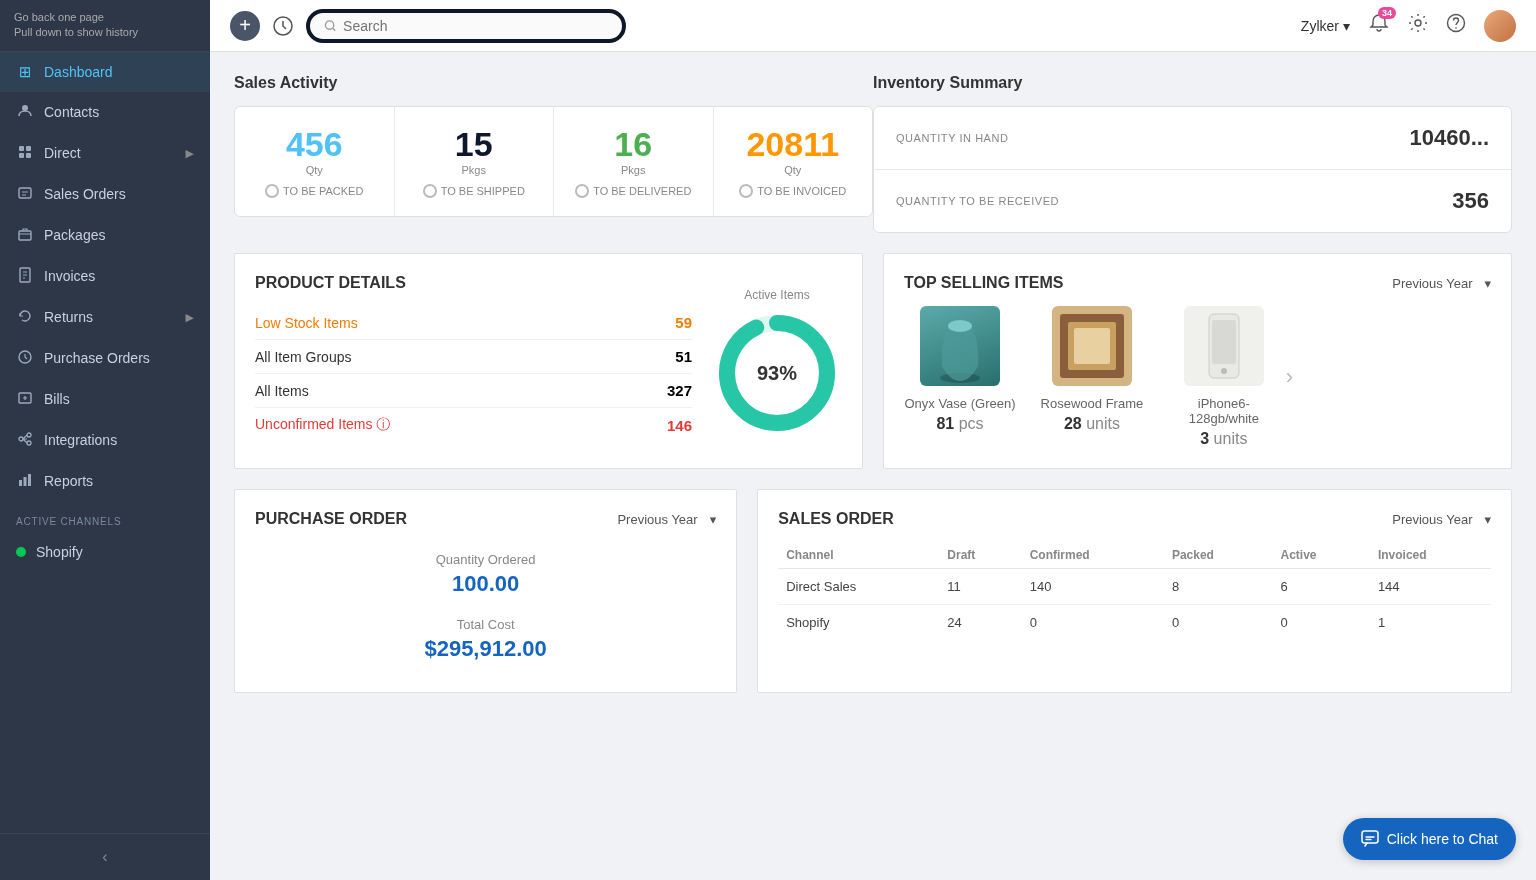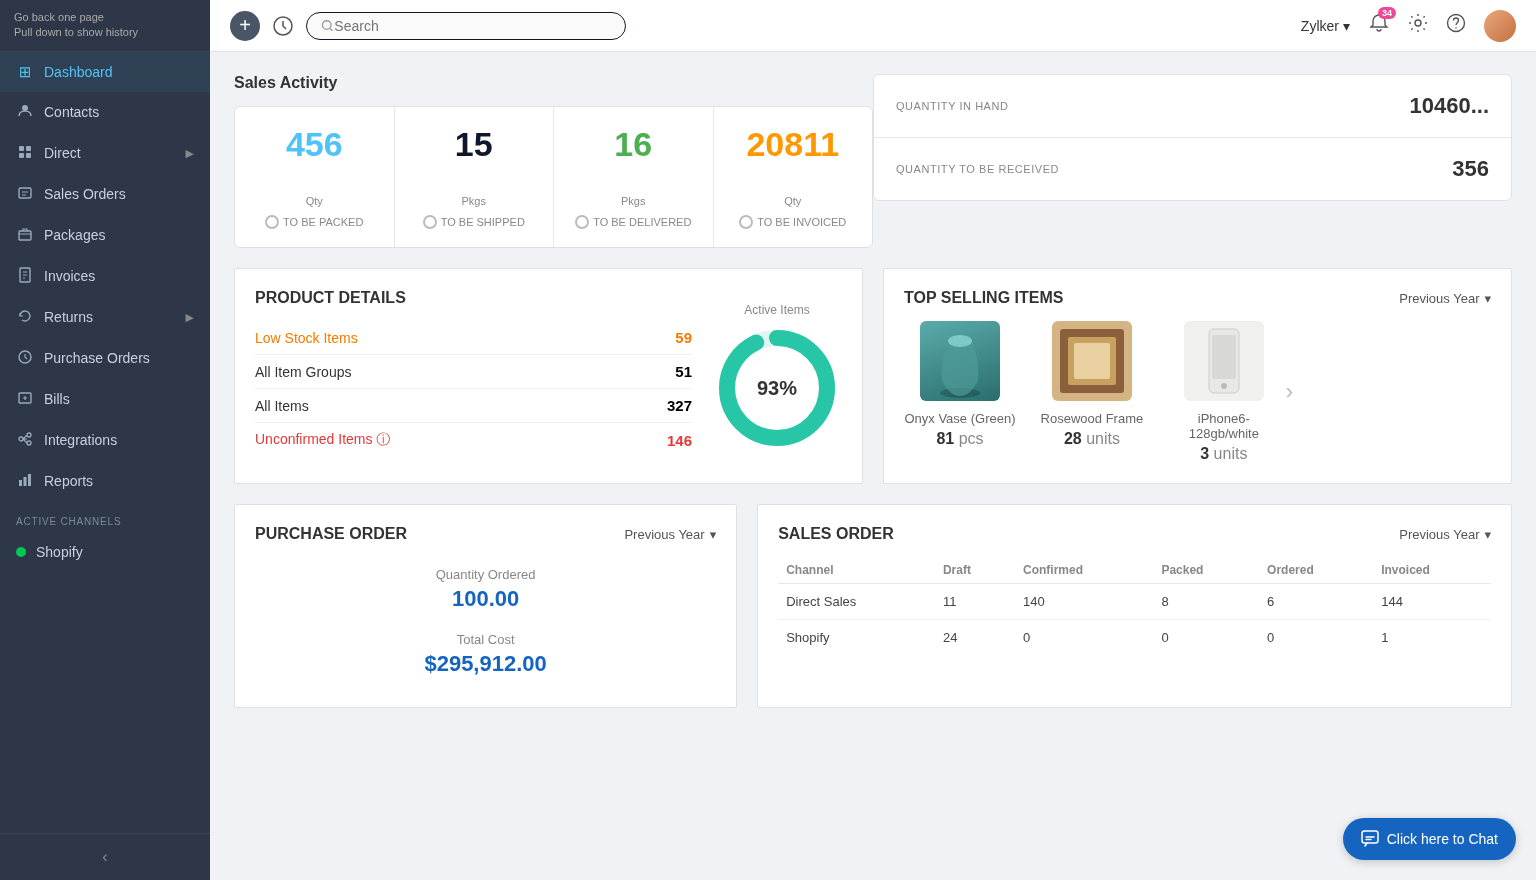--- a/index.html
+++ b/index.html
@@ -86,23 +86,24 @@
       background: none; border: none;
       color: #666; font-size: 18px;
       cursor: pointer;
       display: flex; align-items: center;
     }
     .topbar-search {
       flex: 1;
       max-width: 320px;
       display: flex;
       align-items: center;
-      border: 1px solid #0f172a;
+      border: 4px solid #0f172a;
       border-radius: 20px;
       padding: 5px 14px;
+      gap: 6px;
       background: #fafafa;
     }
     .topbar-search input {
       border: none; background: none; outline: none;
       font-size: 14px; color: #333; width: 100%;
     }
     .topbar-right {
       margin-left: auto;
       display: flex;
       align-items: center;
@@ -140,21 +141,21 @@
     .section-title { font-size: 16px; font-weight: 600; color: #333; margin-bottom: 14px; }
     .sales-cards { display: flex; gap: 0; border: 1px solid #e0e0e0; border-radius: 6px; background: #fff; overflow: hidden; }
     .sales-card {
       flex: 1;
       padding: 18px 16px;
       border-right: 1px solid #e8e8e8;
       text-align: center;
     }
     .sales-card:last-child { border-right: none; }
     .sales-card-value { font-size: 34px; font-weight: 700; }
-    .sales-card-label { font-size: 11px; color: #888; margin-bottom: 6px; margin-top: 31px; }
+    .sales-card-label { font-size: 11px; color: #888; margin-bottom: 6px; }
     .sales-card-status { font-size: 11px; color: #888; display: flex; align-items: center; justify-content: center; gap: 4px; margin-top: 8px; }
     .status-icon { width: 14px; height: 14px; border-radius: 50%; border: 2px solid #bbb; display: inline-flex; align-items: center; justify-content: center; }
 
     
     .inventory-panel { background: #fff; border: 1px solid #e0e0e0; border-radius: 6px; padding: 0; overflow: hidden; }
     .inventory-row {
       display: flex; align-items: center; justify-content: space-between;
       padding: 18px 22px;
       border-bottom: 1px solid #e8e8e8;
     }
@@ -192,21 +193,21 @@
     .donut-wrap { position: relative; width: 130px; height: 130px; }
     .donut-wrap svg { transform: rotate(-90deg); }
     .donut-center {
       position: absolute; top: 50%; left: 50%;
       transform: translate(-50%, -50%);
       font-size: 20px; font-weight: 700; color: #333;
     }
 
     
     .top-selling-header { display: flex; align-items: center; justify-content: space-between; margin-bottom: 14px; }
-    .period-select { font-size: 13px; color: #555; cursor: pointer; display: flex; align-items: center; gap: 5px; }
+    .period-select { font-size: 13px; color: #555; cursor: pointer; display: flex; align-items: center; gap: 12px; }
     .top-selling-items { display: flex; gap: 20px; }
     .top-selling-item { flex: 1; text-align: center; }
     .item-name { font-size: 13px; color: #666; margin-bottom: 4px; }
     .item-count { font-size: 16px; font-weight: 700; color: #333; }
     .item-unit { font-size: 16px; font-weight: 400; color: #888; text-align: center; }
     .carousel-arrow { display: flex; align-items: center; color: #bbb; font-size: 22px; cursor: pointer; }
 
     
     .dashboard-bottom {
       display: grid;
@@ -451,20 +452,21 @@
             <div class="sales-card-status">
               <span class="status-icon"></span>
               TO BE INVOICED
             </div>
           </div>
 
         </div>
       </div>
 
       <div>
+        <div class="section-title">Inventory Summary</div>
         <div class="inventory-panel">
           <div class="inventory-row">
             <span class="inventory-label">QUANTITY IN HAND</span>
             <span class="inventory-value">10460...</span>
           </div>
           <div class="inventory-row">
             <span class="inventory-label">QUANTITY TO BE RECEIVED</span>
             <span class="inventory-value">356</span>
           </div>
         </div>
@@ -591,21 +593,21 @@
             <span>▾</span>
           </div>
         </div>
         <table class="so-table">
           <thead>
             <tr>
               <th>Channel</th>
               <th>Draft</th>
               <th>Confirmed</th>
               <th>Packed</th>
-              <th>Ordered</th>
+              <th>Active</th>
               <th>Invoiced</th>
             </tr>
           </thead>
           <tbody>
             <tr>
               <td>Direct Sales</td>
               <td>11</td>
               <td>140</td>
               <td>8</td>
               <td>6</td>

